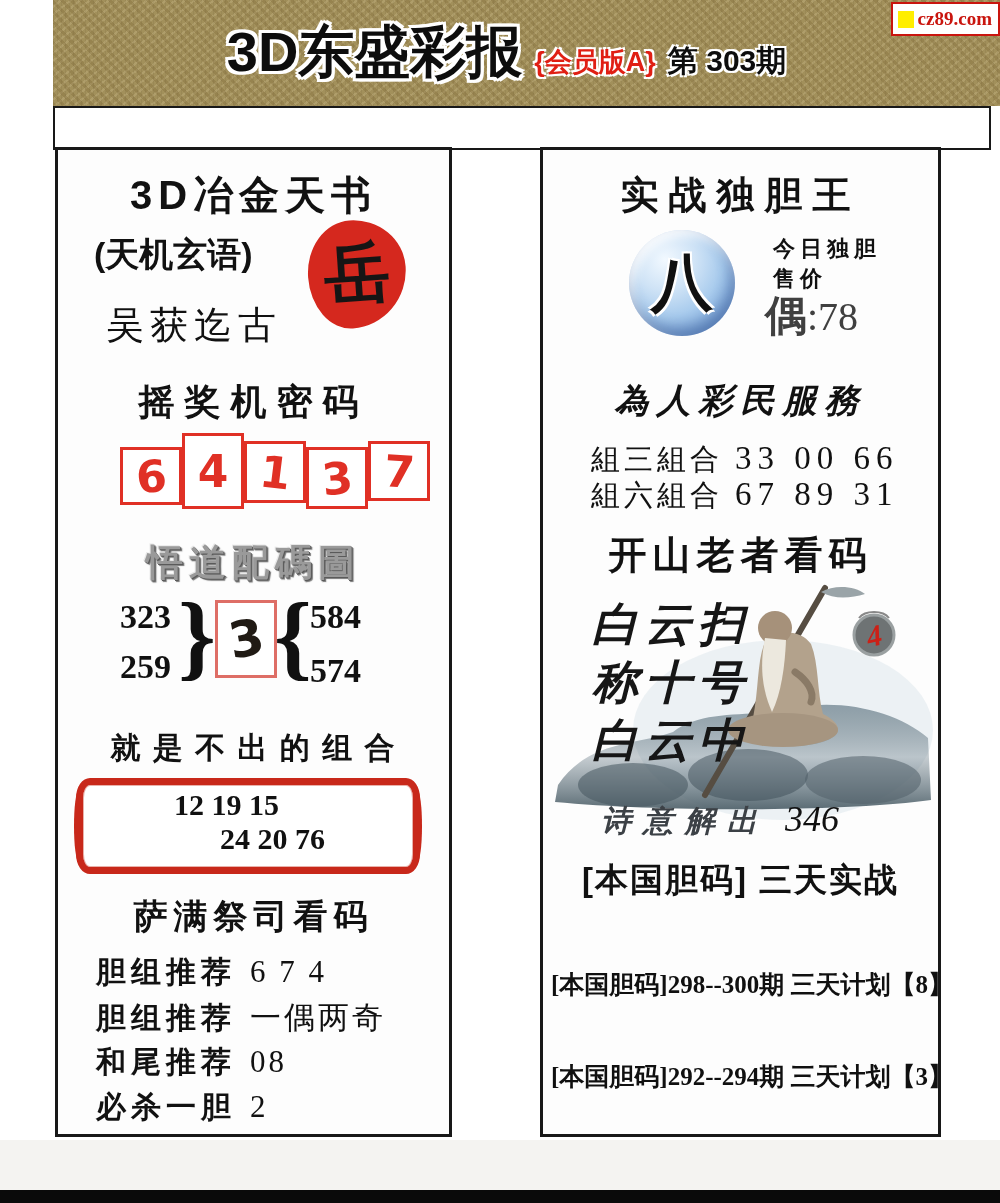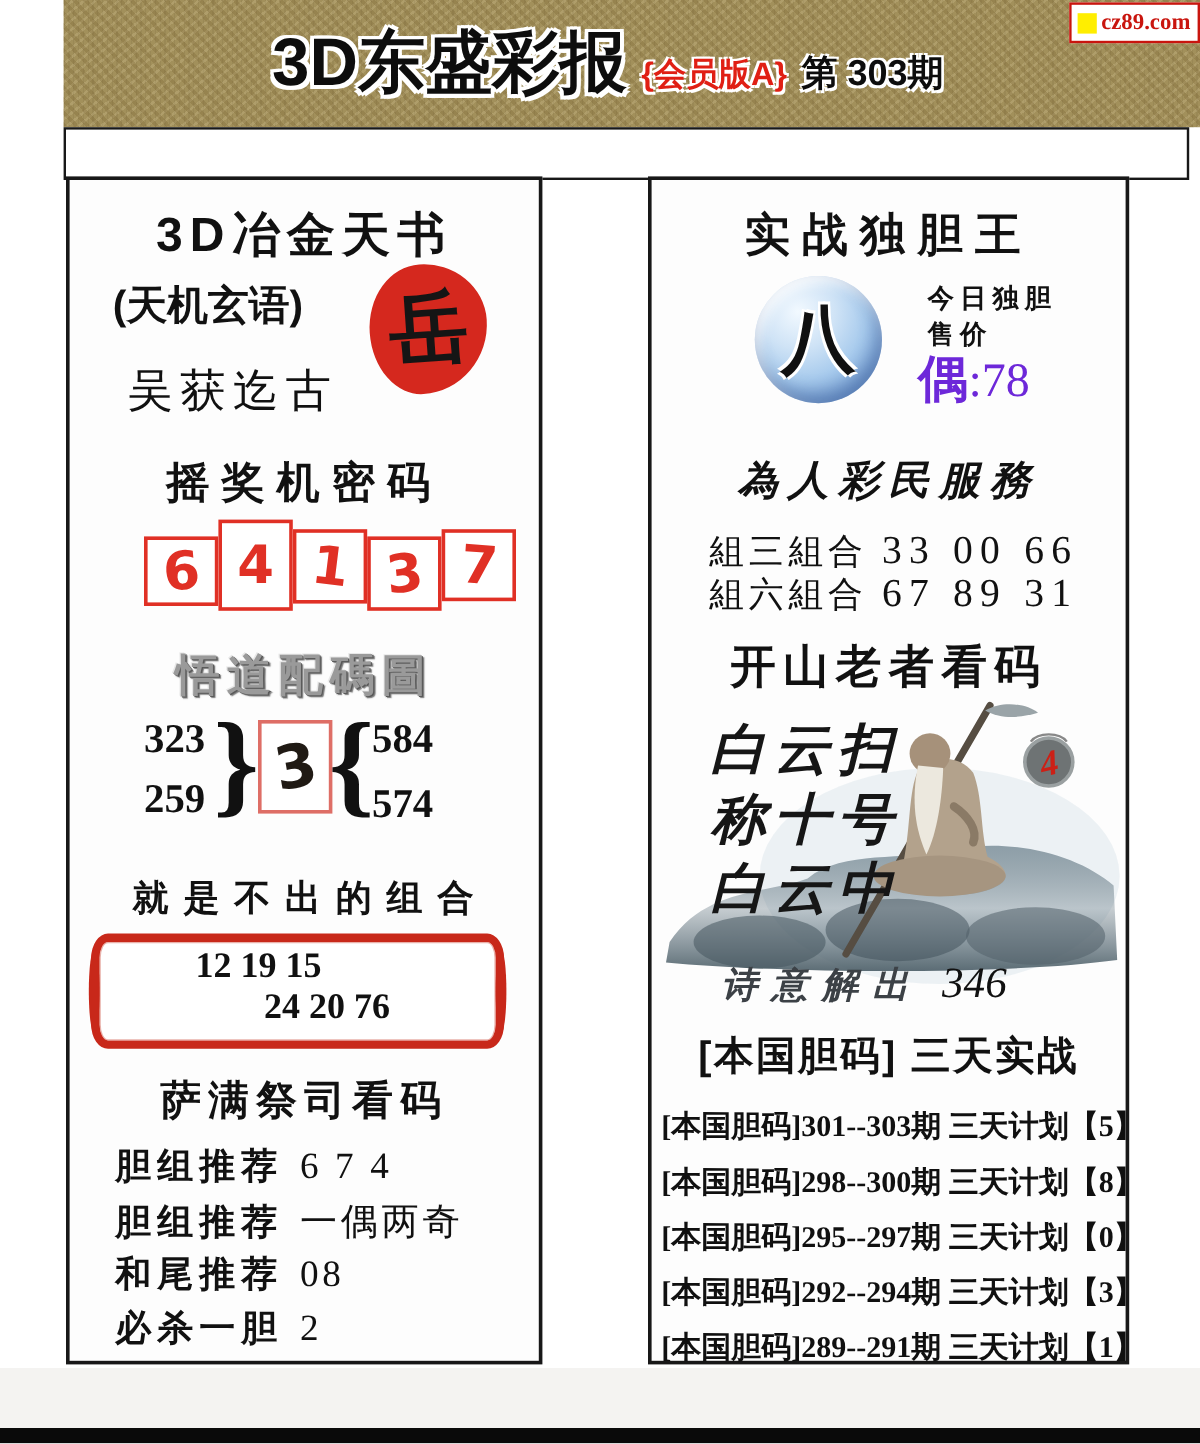--- a/index.html
+++ b/index.html
@@ -73,21 +73,21 @@
   .srow .val{font-family:"Liberation Serif",serif;font-size:31px;letter-spacing:3px;}
 
   
   .ball{left:86px;top:80px;width:106px;height:106px;border-radius:50%;
     background:radial-gradient(circle at 34% 28%, #f2f9ff 0%, #cfe3f6 30%, #a8cbed 55%, #7fa9dc 78%, #5c82bd 95%);
     box-shadow:inset -4px -8px 14px rgba(40,70,130,.45), inset 4px 6px 10px rgba(255,255,255,.9);
     display:flex;align-items:center;justify-content:center;}
   .ball-char{font-family:"Liberation Serif",serif;font-weight:bold;font-size:62px;color:#101010;
     text-shadow:-2px -2px 0 #fff,2px -2px 0 #fff,-2px 2px 0 #fff,2px 2px 0 #fff;}
   .note{font-family:"Liberation Sans",sans-serif;font-weight:900;font-size:22px;letter-spacing:5px;}
-  .price{font-family:"Liberation Serif",serif;color:#6d28d9;}
+  .price{font-family:"Liberation Serif",serif;color:#404040;}
   .price .big{font-size:42px;font-weight:bold;}
   .price .rest{font-size:40px;}
   .calli{font-family:"Liberation Serif",serif;font-weight:bold;font-style:italic;letter-spacing:8px;}
   .service-row{position:absolute;left:48px;display:flex;align-items:baseline;gap:12px;}
   .service-row .lab{font-size:29px;font-family:"Liberation Serif",serif;letter-spacing:4px;}
   .service-row .val{font-size:33px;font-family:"Liberation Serif",serif;letter-spacing:6px;}
   .figure{left:0;top:430px;width:395px;height:256px;}
   .poem-char{position:absolute;font-family:"Liberation Serif",serif;font-weight:bold;font-style:italic;
     font-size:46px;color:#161616;}
   .solution{position:absolute;left:58px;top:218px;display:flex;align-items:baseline;gap:16px;}
@@ -157,21 +157,21 @@
     <div class="abs cbox">
       <span>3</span>
     </div>
     <div class="abs brace" style="left:216px;top:438px;">{</div>
     <div class="abs pairnum" style="left:252px;top:448px;">584</div>
     <div class="abs pairnum" style="left:252px;top:502px;">574</div>
 
     <div class="hd" style="top:578px;font-size:30px;letter-spacing:2px;">就 是 不 出 的 组 合</div>
 
     <div class="abs brush-frame"></div>
-    <div class="abs noout" style="left:105px;top:638px;text-align:right;">12 19 15</div>
+    <div class="abs noout" style="left:116px;top:638px;text-align:right;">12 19 15</div>
     <div class="abs noout" style="left:162px;top:672px;">24 20 76</div>
 
     <div class="hd" style="top:744px;font-size:34px;letter-spacing:6px;font-family:Liberation Serif, serif;">萨满祭司看码</div>
 
     <div class="srow" style="top:802px;">
       <span class="lab">胆组推荐</span>
       <span class="val">6 7 4</span>
     </div>
     <div class="srow" style="top:847px;">
       <span class="lab">胆组推荐</span>
@@ -252,22 +252,19 @@
       <span class="poem-char" style="left:155px;top:130px;">中</span>
 
       <div class="solution">
         <span class="lab">诗意解出</span>
         <span class="val">346</span>
       </div>
     </div>
 
     <div class="hd" style="top:708px;font-size:33px;letter-spacing:2px;">[本国胆码] 三天实战</div>
 
-    <div class="plan-row" style="top:772px;">[本国胆码]301--303期 三天计划【5】</div>
     <div class="plan-row" style="top:818px;">[本国胆码]298--300期 三天计划【8】</div>
-    <div class="plan-row" style="top:864px;">[本国胆码]295--297期 三天计划【0】</div>
     <div class="plan-row" style="top:910px;">[本国胆码]292--294期 三天计划【3】</div>
-    <div class="plan-row" style="top:956px;">[本国胆码]289--291期 三天计划【1】</div>
   </div>
 
   <div class="below-strip"></div>
   <div class="bottom-bar"></div>
 </div>
 
 </body></html>

